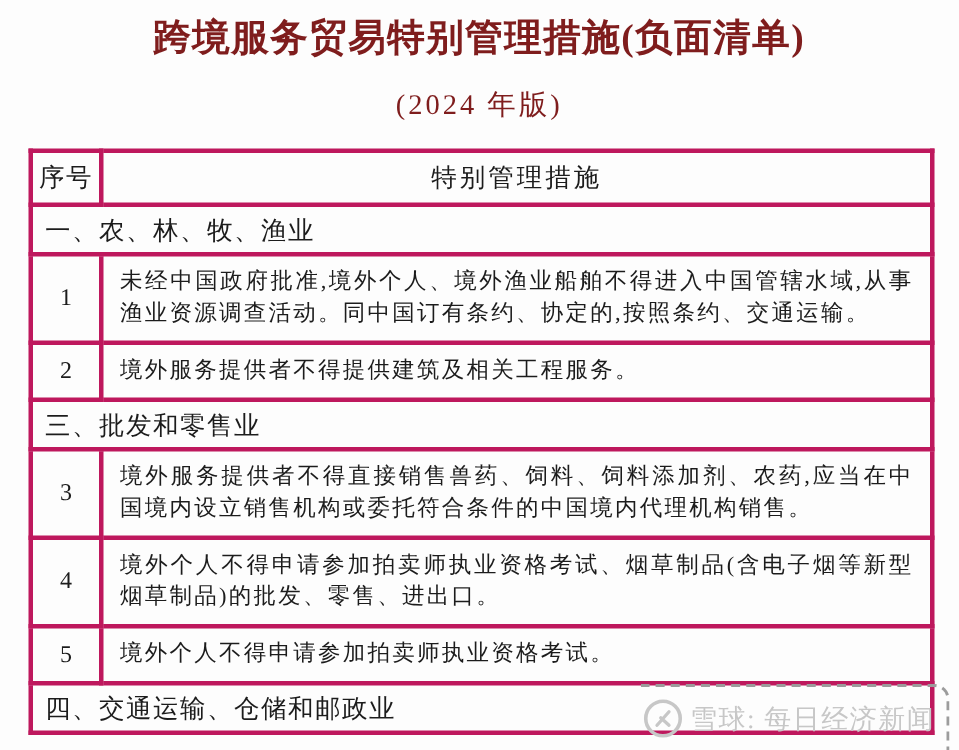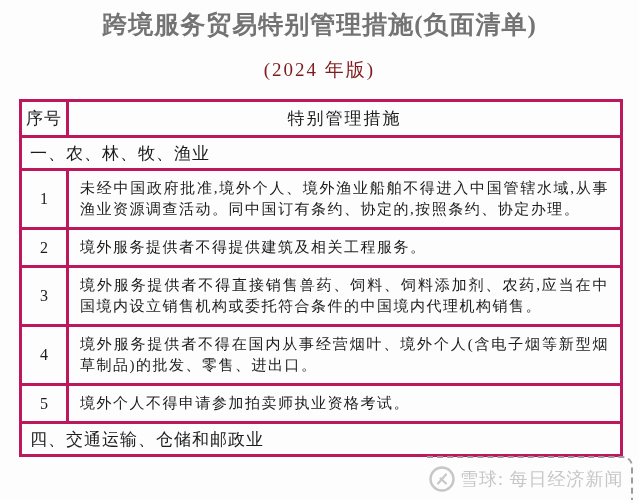--- a/index.html
+++ b/index.html
@@ -18,21 +18,21 @@
   .page-title {
     position: absolute;
     top: 8px;
     left: 0;
     right: 0;
     margin: 0;
     text-align: center;
     font-size: 25px;
     font-weight: bold;
     letter-spacing: 1px;
-    color: #737373;
+    color: #7f1d1d;
   }
   .page-subtitle {
     position: absolute;
     top: 57px;
     left: 0;
     right: 0;
     text-align: center;
     font-size: 19px;
     letter-spacing: 2px;
     color: #7f1d1d;
@@ -135,33 +135,36 @@
         <th class="col-index">序号</th>
         <th class="col-measure">特别管理措施</th>
       </tr>
     </thead>
     <tbody id="table-body">
         <tr>
           <td colspan="2" class="section-cell">一、农、林、牧、渔业</td>
         </tr>
         <tr>
           <td class="num-cell">1</td>
-          <td class="text-cell">未经中国政府批准,境外个人、境外渔业船舶不得进入中国管辖水域,从事渔业资源调查活动。同中国订有条约、协定的,按照条约、协定办理。</td>
+          <td class="text-cell">未经中国政府批准,境外个人、境外渔业船舶不得进入中国管辖水域,从事渔业资源调查活动。同中国订有条约、协定的,按照条约、交通运输。</td>
         </tr>
         <tr>
           <td class="num-cell">2</td>
           <td class="text-cell">境外服务提供者不得提供建筑及相关工程服务。</td>
+        </tr>
+        <tr>
+          <td colspan="2" class="section-cell">三、批发和零售业</td>
         </tr>
         <tr>
           <td class="num-cell">3</td>
           <td class="text-cell">境外服务提供者不得直接销售兽药、饲料、饲料添加剂、农药,应当在中国境内设立销售机构或委托符合条件的中国境内代理机构销售。</td>
         </tr>
         <tr>
           <td class="num-cell">4</td>
-          <td class="text-cell">境外服务提供者不得在国内从事经营烟叶、境外个人(含电子烟等新型烟草制品)的批发、零售、进出口。</td>
+          <td class="text-cell">境外个人不得申请参加拍卖师执业资格考试、烟草制品(含电子烟等新型烟草制品)的批发、零售、进出口。</td>
         </tr>
         <tr>
           <td class="num-cell">5</td>
           <td class="text-cell">境外个人不得申请参加拍卖师执业资格考试。</td>
         </tr>
         <tr>
           <td colspan="2" class="section-cell">四、交通运输、仓储和邮政业</td>
         </tr>
       </tbody>
   </table>

